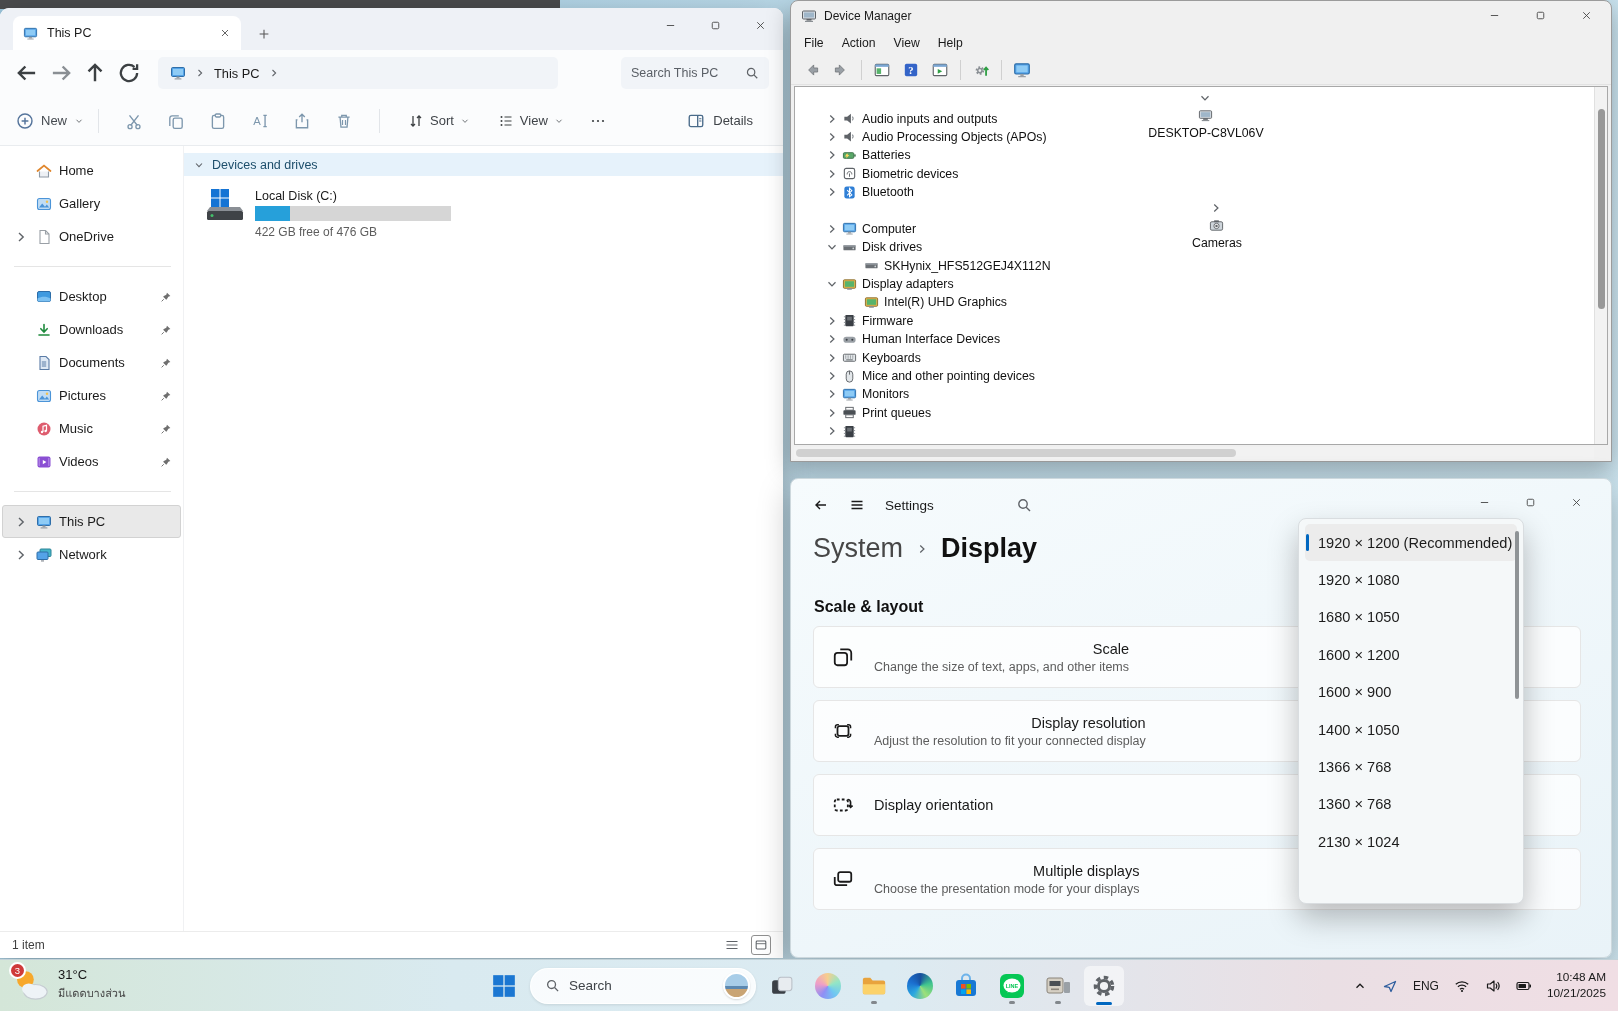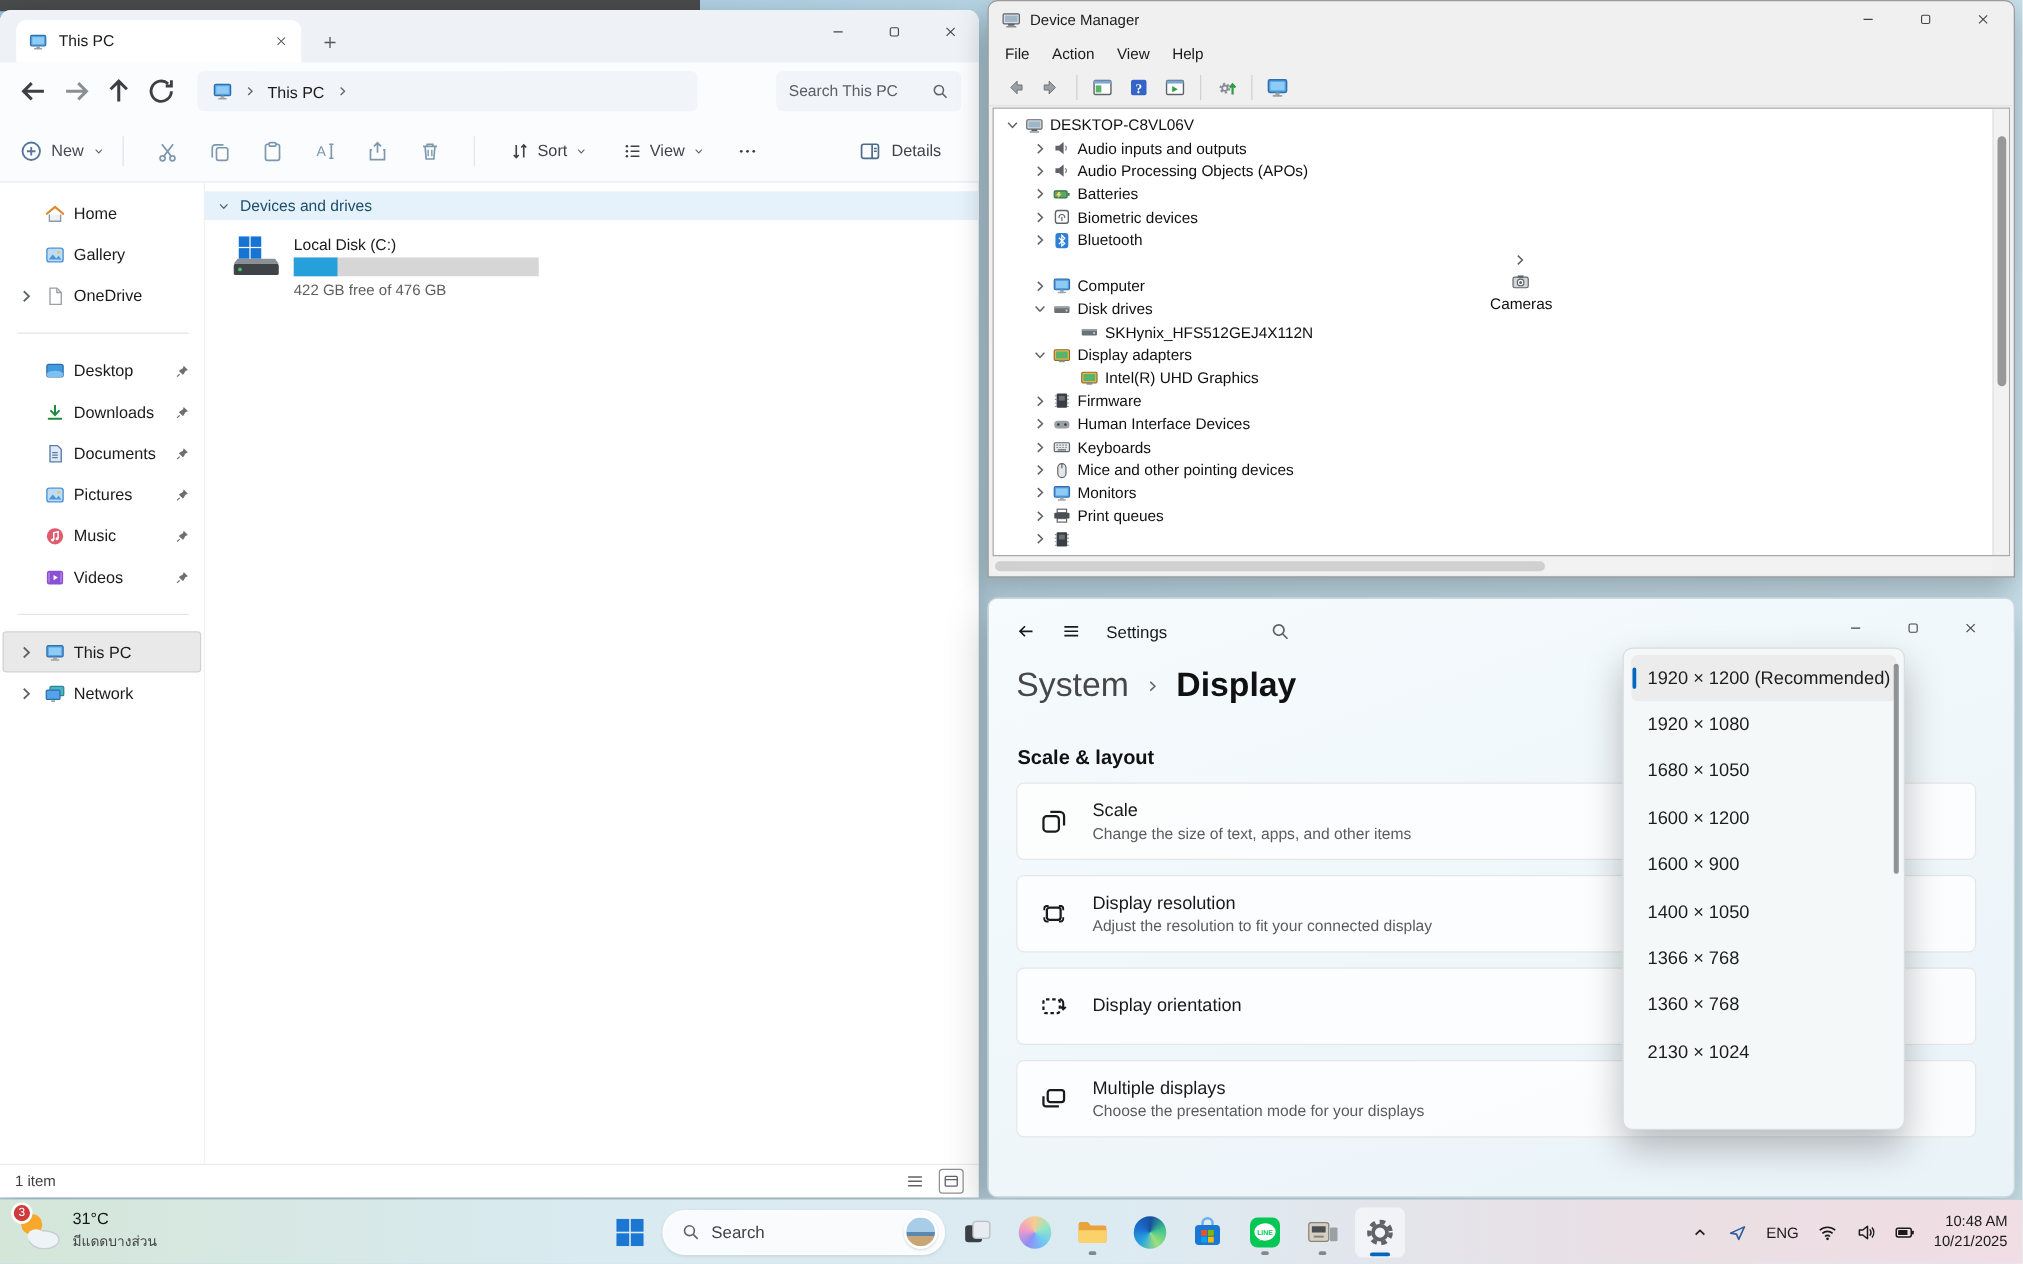--- a/index.html
+++ b/index.html
@@ -30,21 +30,21 @@
   .ex-cmdbar{ height:50px; background:#fbfcfd; border-bottom:1px solid #e9ecef; display:flex; align-items:center; padding:0 16px; }
   .cmd-new{ display:flex; align-items:center; gap:7px; }
   .cmd-new .lbl{ font-size:13px; color:#454a50; }
   .vsep{ width:1px; height:24px; background:#e2e5e9; margin:0 14px; }
   .cmd-ic{ margin:0 12px; }
   .cmd-dd{ display:flex; align-items:center; gap:6px; margin:0 14px; }
   .cmd-dd .lbl{ font-size:13px; color:#3f4348; }
   .cmd-right{ margin-left:auto; display:flex; align-items:center; gap:8px; padding-right:14px; }
   .cmd-right .lbl{ font-size:13px; color:#3f4348; }
   .ex-body{ flex:1; display:flex; overflow:hidden; }
-  #ex-sidebar{ width:164px; padding-top:8px; border-right:1px solid #f0f1f3; }
+  #ex-sidebar{ width:184px; padding-top:8px; border-right:1px solid #f0f1f3; }
   .sb-row{ height:33px; display:flex; align-items:center; padding:0 8px 0 10px; gap:7px; margin:0 2px; border:1px solid transparent; }
   .sb-row.sel{ background:#e9e9e9; border-color:#d2d2d2; border-radius:3px; }
   .sb-chev{ width:16px; height:16px; flex:none; }
   .sb-lbl{ font-size:13px; color:#1b1b1b; flex:1; white-space:nowrap; }
   .sb-div{ height:1px; background:#e5e5e5; margin:13px 12px 13px 14px; }
   .ex-main{ flex:1; padding-top:7px; }
   .ex-group{ height:23px; background:#e6f2fb; display:flex; align-items:center; gap:7px; padding-left:9px; }
   .ex-group .lbl{ font-size:12.5px; color:#1d4e6b; }
   .drive{ display:flex; gap:10px; margin:13px 0 0 21px; }
   .drive-ic{ width:40px; height:34px; }
@@ -85,21 +85,21 @@
   #settings{ position:absolute; left:790px; top:478px; width:822px; height:480px; background:linear-gradient(160deg,#f6fbfd,#e9f3f8); border:1px solid #cdd8dd; border-radius:8px; box-shadow:0 12px 32px rgba(0,0,0,.25); overflow:hidden; }
   .st-head{ height:52px; display:flex; align-items:center; padding:0 22px; gap:20px; }
   .st-title{ font-size:13.5px; color:#1a1a1a; }
   .st-search{ margin-left:62px; }
   .st-controls{ position:absolute; top:8px; right:12px; display:flex; }
   .st-controls .wc{ width:46px; height:30px; }
   .st-crumb{ display:flex; align-items:center; gap:12px; padding-left:22px; margin-top:2px; }
   .st-crumb .parent{ font-size:27px; font-weight:400; color:#474747; }
   .st-crumb .cur{ font-size:27px; font-weight:600; color:#111; }
   .st-section{ margin:34px 0 10px 23px; font-size:16px; font-weight:600; color:#111; }
-  #st-cards{ margin:0 30px 12px 22px; position:relative; z-index:1; }
+  #st-cards{ margin:0 30px 12px 22px; position:relative; z-index:1;text-align:right; }
   .card{ background:rgba(255,255,255,.75); border:1px solid #e6e6e6; border-radius:6px; height:62px; margin-bottom:12px; display:flex; align-items:center; padding:0 18px; gap:20px; }
   .card .tt{ font-size:14.5px; color:#191919; }
   .card .ss{ font-size:12.5px; color:#5c5c5c; margin-top:3px; }
   .st-drop{ position:absolute; left:507px; top:39px; width:226px; height:386px; background:#f5f8f9; border:1px solid #d9dde0; border-radius:8px; box-shadow:0 14px 30px rgba(0,0,0,.26); padding:5px 4px; z-index:40; }
   .opt{ height:37.4px; display:flex; align-items:center; padding-left:13px; font-size:14.6px; color:#1c1c1c; border-radius:5px; position:relative; margin:0 2px; }
   .opt.sel{ background:#ececec; }
   .opt.sel::before{ content:''; position:absolute; left:1px; top:10px; width:3px; height:17px; border-radius:2px; background:#0067c0; }
   .st-drop .sb{ position:absolute; right:4px; top:12px; width:4px; height:168px; background:#8f9396; border-radius:2px; }
 
   
@@ -651,21 +651,21 @@
             <rect x="1.5" y="2.5" width="13" height="9" rx="1.2" fill="#54a3e8" stroke="#2f6ea8"></rect>
             <rect x="3" y="4" width="10" height="6" fill="#8ecbf5"></rect>
             <rect x="6.5" y="11.5" width="3" height="1.8" fill="#9aa0a6"></rect>
             <rect x="4.5" y="13.3" width="7" height="1.2" rx=".6" fill="#9aa0a6"></rect>
           </svg>
         </span>
       </span>
     </div>
   <div class="dm-treewrap">
     <div id="dm-tree">
-        <div class="tr-row" style="padding-left: 6px;">
+        <div class="tr-row" style="padding-left: 6px; flex-direction: column;">
           <span class="tr-chev" data-icon="chev-down">
             <svg viewBox="0 0 16 16" xmlns="http://www.w3.org/2000/svg">
               <path d="M4 6l4 4.2L12 6" fill="none" stroke="#5f6368" stroke-width="1.4"></path>
             </svg>
           </span>
           <span class="tr-ic" data-icon="computer-sys">
             <svg viewBox="0 0 16 16" xmlns="http://www.w3.org/2000/svg">
               <rect x="1.5" y="3" width="13" height="8" rx="1" fill="#d7dde3" stroke="#5f6368"></rect>
               <rect x="3" y="4.5" width="10" height="5" fill="#9fb6c9"></rect>
               <rect x="5.5" y="11" width="5" height="1.6" fill="#5f6368"></rect>

